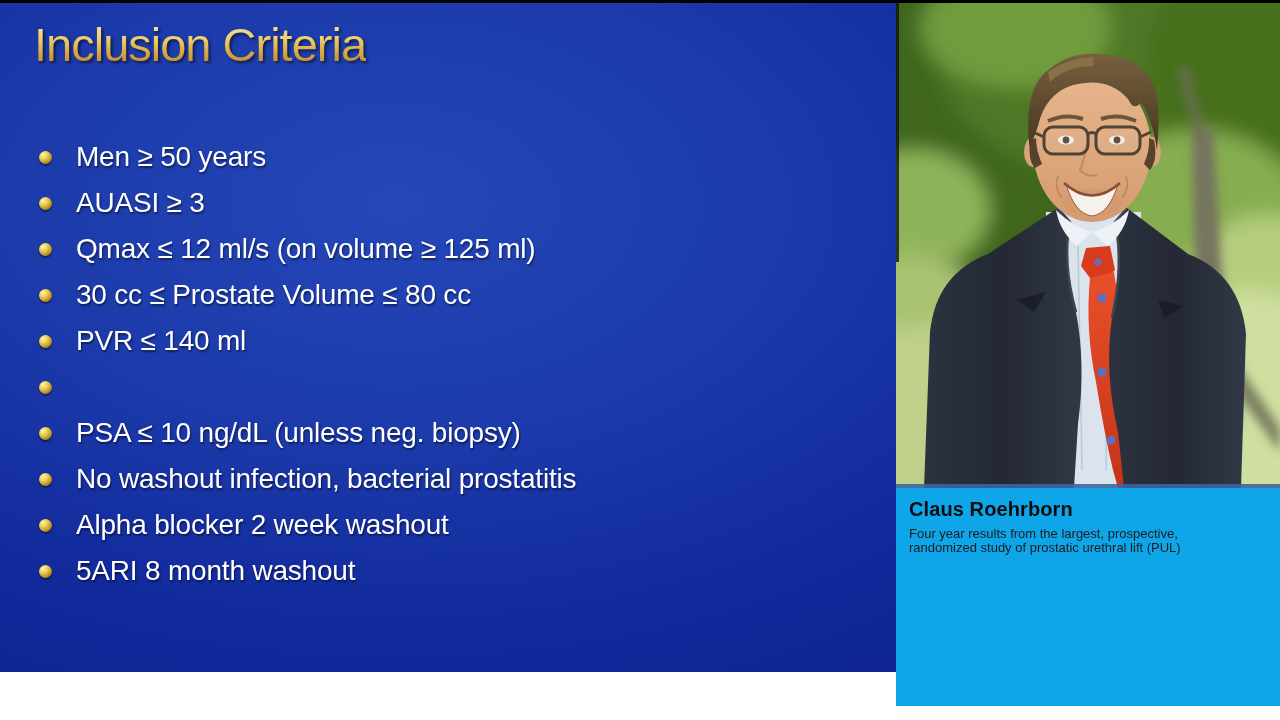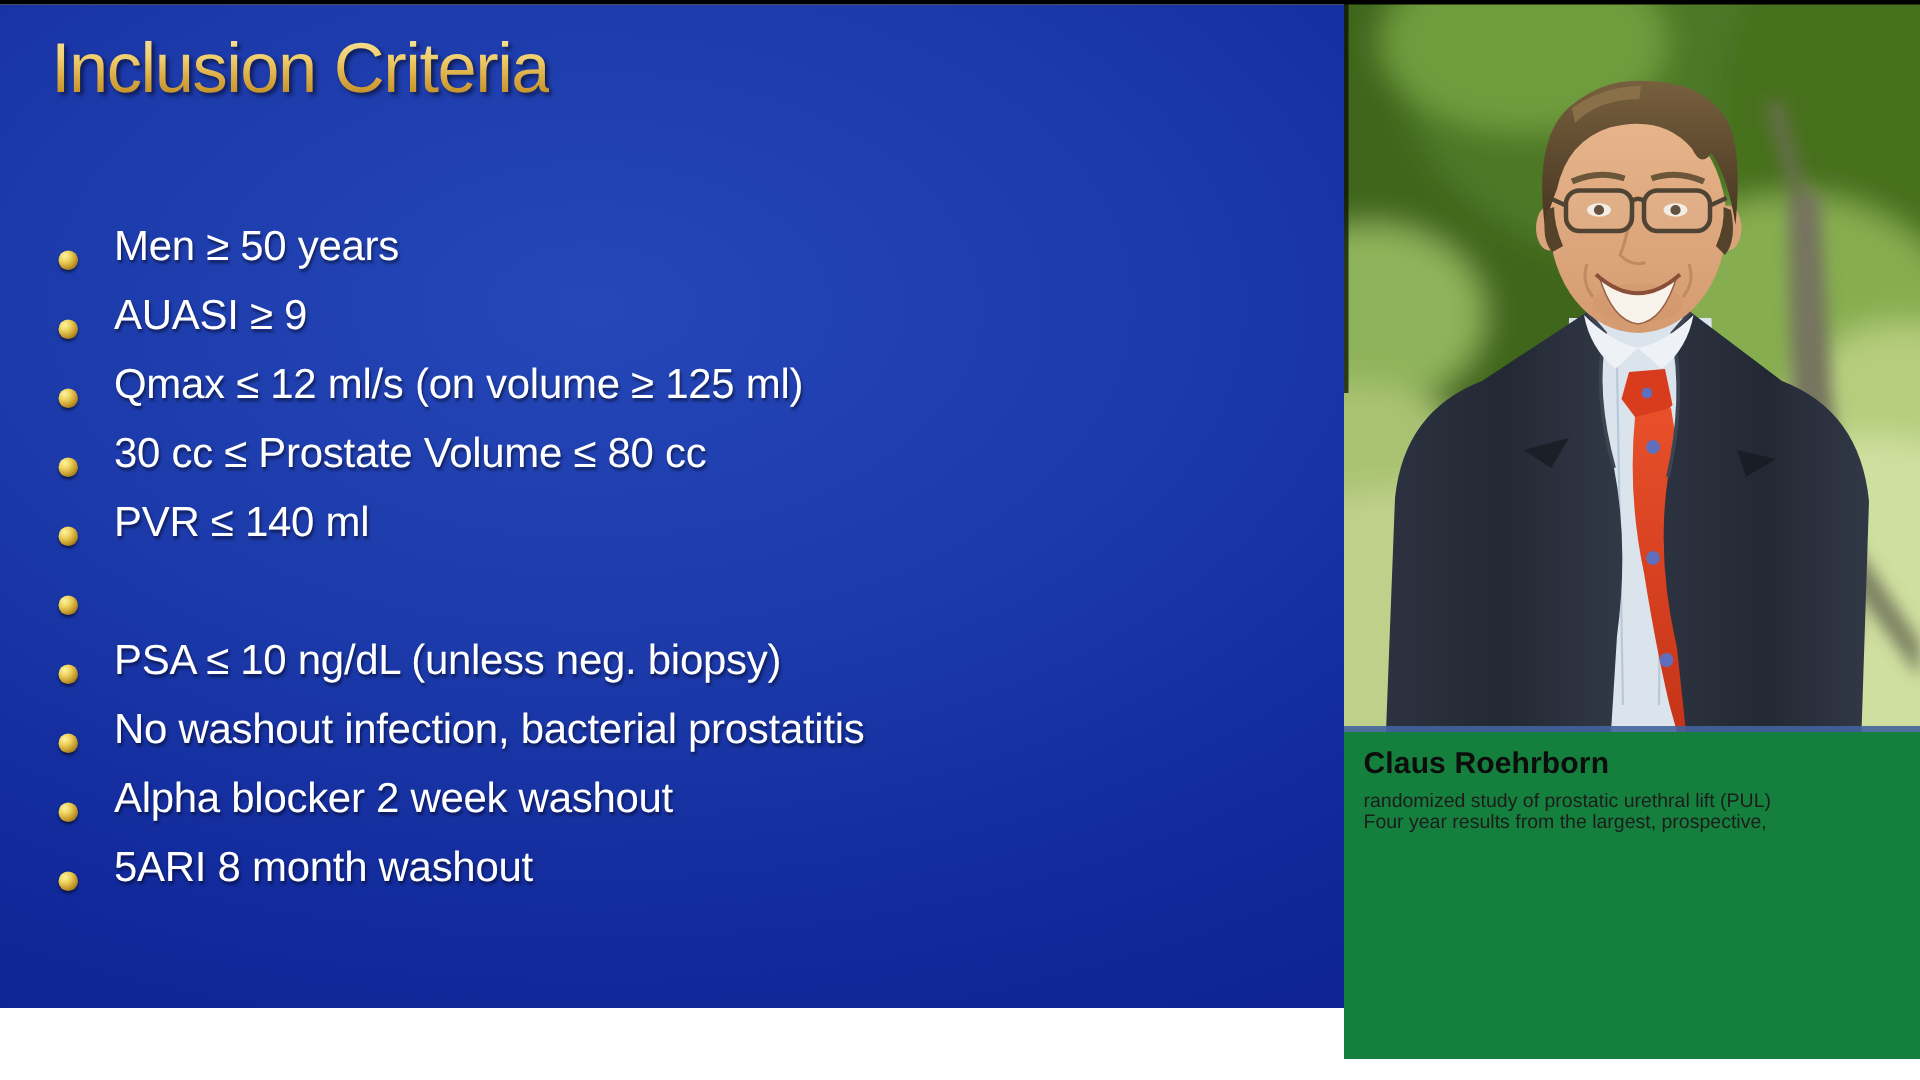--- a/index.html
+++ b/index.html
@@ -17,56 +17,56 @@
            background:radial-gradient(ellipse 115% 92% at 44% 30%,
               #2547b8 0%, #1c3aaa 38%, #11299b 70%, #0c2190 100%); }
 
   .slide-title { position:absolute; left:34px; top:14px;
            font-size:47px; line-height:1.2; font-weight:400; letter-spacing:-1px;
            background:linear-gradient(180deg,#f8e7a8 6%, #f0cf6e 38%, #d8a73f 64%, #bb8822 90%);
            -webkit-background-clip:text; background-clip:text; color:transparent;
            filter:drop-shadow(2px 2px 1.5px rgba(0,0,10,0.55)); }
 
   .bullets { position:absolute; left:39px; top:131px; list-style:none; }
-  .bullets li { height:46px; display:flex; align-items:flex-end; }
+  .bullets li { height:46px; display:flex; align-items:center; }
   .ball { width:13px; height:13px; border-radius:50%; flex:0 0 13px; margin-right:24px;
           background:radial-gradient(circle at 32% 28%, #fdf4a1 0%, #eed35e 30%, #c5992a 62%, #63480a 100%);
           box-shadow:0 1.5px 2px rgba(0,0,0,0.55); }
   .btext { color:#ffffff; font-size:28px; letter-spacing:-0.2px; white-space:nowrap;
            text-shadow:1px 2px 2px rgba(0,0,10,0.5); }
 
   
   .photo-panel { position:absolute; left:896px; top:0; width:384px; height:488px;
                  overflow:hidden; background:#5e8a30; }
   .photo-panel svg { display:block; width:384px; height:488px; }
 
   
   .caption { position:absolute; left:896px; top:488px; width:384px; height:218px;
-             background:#15803d; padding:10px 14px 0 13px; }
+             background:#0ea5e9; padding:10px 14px 0 13px; }
   .speaker-name { font-size:20px; font-weight:bold; color:#0d0d0d; letter-spacing:0.1px;
                   margin-bottom:6px; }
   .speaker-desc { font-size:13px; line-height:1.05; color:#1c1c1c; }
 </style>
 </head>
 <body>
 
 <div class="stage">
 
   <div class="top-bar"></div>
 
   <div class="slide">
     <h1 class="slide-title">Inclusion Criteria</h1>
     <ul class="bullets">
       <li>
           <span class="ball"></span>
           <span class="btext">Men ≥ 50 years</span>
         </li>
       <li>
           <span class="ball"></span>
-          <span class="btext">AUASI ≥ 9</span>
+          <span class="btext">AUASI ≥ 3</span>
         </li>
       <li>
           <span class="ball"></span>
           <span class="btext">Qmax ≤ 12 ml/s (on volume ≥ 125 ml)</span>
         </li>
       <li>
           <span class="ball"></span>
           <span class="btext">30 cc ≤ Prostate Volume ≤ 80 cc</span>
         </li>
       <li>
@@ -217,18 +217,18 @@
         </g>
       </g>
 
       <rect x="0" y="484" width="384" height="4" fill="#41639f" opacity="0.9"></rect>
     </svg>
   </div>
 
   <div class="caption">
     <div class="speaker-name">Claus Roehrborn</div>
     <div class="speaker-desc">
+      <div>Four year results from the largest, prospective,</div>
       <div>randomized study of prostatic urethral lift (PUL)</div>
-      <div>Four year results from the largest, prospective,</div>
     </div>
   </div>
 
 </div>
 
 </body></html>

